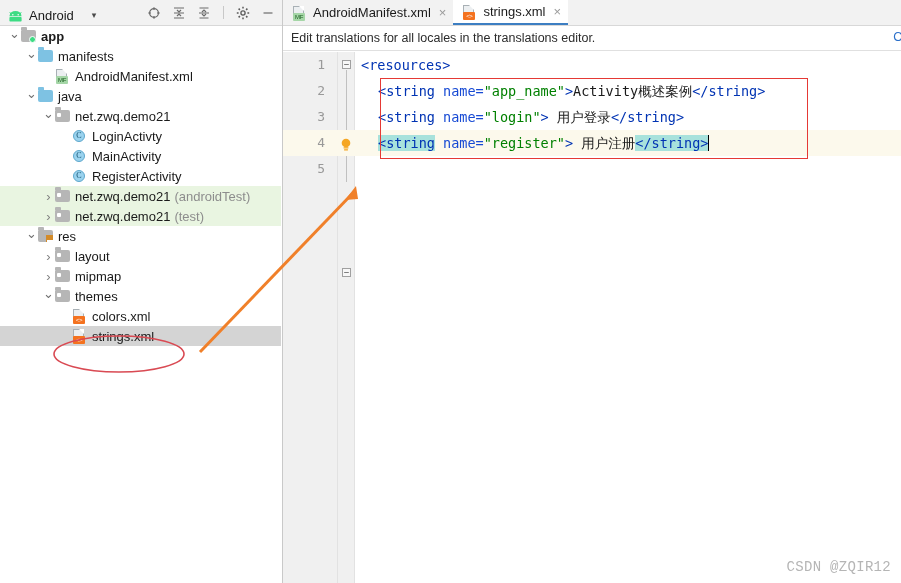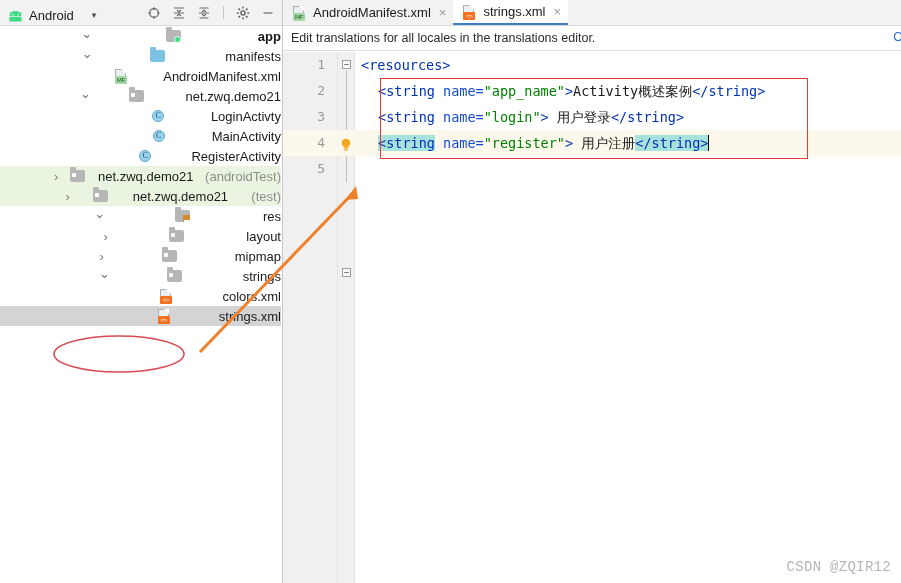--- a/index.html
+++ b/index.html
@@ -98,21 +98,20 @@
     overflow: hidden;
     background: #ffffff;
   }
   .trow {
     height: 20px;
     display: flex;
     align-items: center;
     white-space: nowrap;
     font-size: 13px;
     position: relative;
-    justify-content: space-between;
   }
   .trow.sel { background: #d4d4d4; }
   .trow.greenish { background: #e9f5e1; }
   .tw { display: inline-block; flex: 0 0 auto; }
   .arrow {
     width: 13px;
     text-align: center;
     color: #707070;
     font-size: 9px;
     line-height: 1;
@@ -481,20 +480,28 @@
         <div class="trow">
           <span class="tw" style="width: 42px;"></span>
           <span class="arrow blank"></span>
           <span class="ticon">
             <span class="xmlfile"></span>
             <span class="badge mf">MF</span>
           </span>
           <span class="tlabel">AndroidManifest.xml</span>
         </div>
         <div class="trow">
+          <span class="tw" style="width: 25px;"></span>
+          <span class="arrow down"></span>
+          <span class="ticon">
+            <span class="folder blue"></span>
+          </span>
+          <span class="tlabel">java</span>
+        </div>
+        <div class="trow">
           <span class="tw" style="width: 42px;"></span>
           <span class="arrow down"></span>
           <span class="ticon">
             <span class="folder gray pkg"></span>
           </span>
           <span class="tlabel">net.zwq.demo21</span>
         </div>
         <div class="trow">
           <span class="tw" style="width: 59px;"></span>
           <span class="arrow blank"></span>
@@ -560,21 +567,21 @@
             <span class="folder gray pkg"></span>
           </span>
           <span class="tlabel">mipmap</span>
         </div>
         <div class="trow">
           <span class="tw" style="width: 42px;"></span>
           <span class="arrow down"></span>
           <span class="ticon">
             <span class="folder gray pkg"></span>
           </span>
-          <span class="tlabel">strings</span>
+          <span class="tlabel">themes</span>
         </div>
         <div class="trow">
           <span class="tw" style="width: 59px;"></span>
           <span class="arrow blank"></span>
           <span class="ticon">
             <span class="xmlfile"></span>
             <span class="badge code">&lt;&gt;</span>
           </span>
           <span class="tlabel">colors.xml</span>
         </div>

